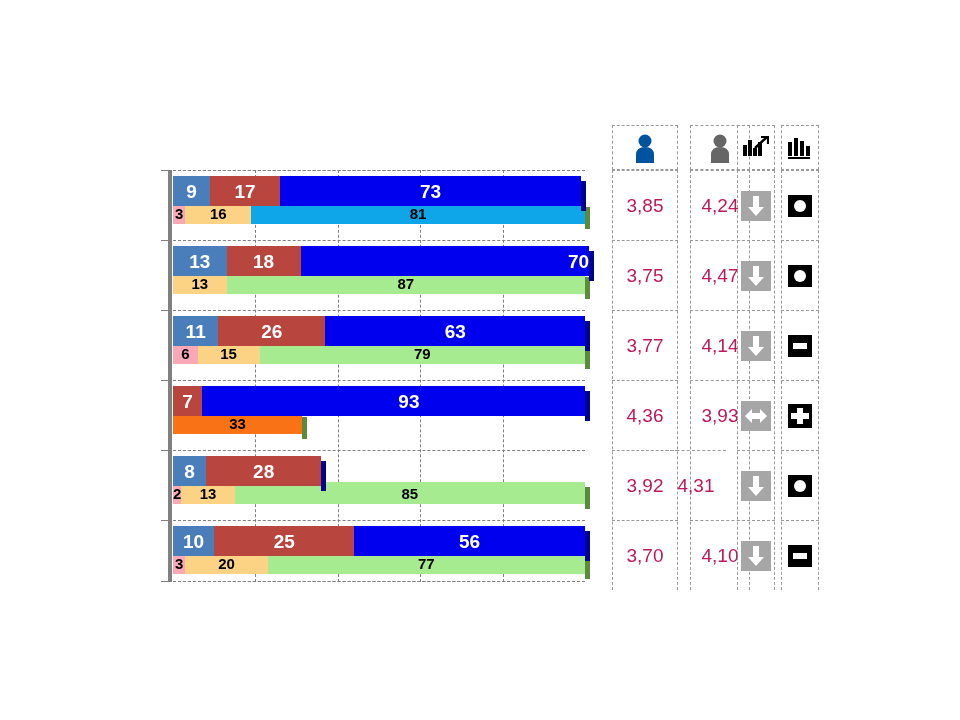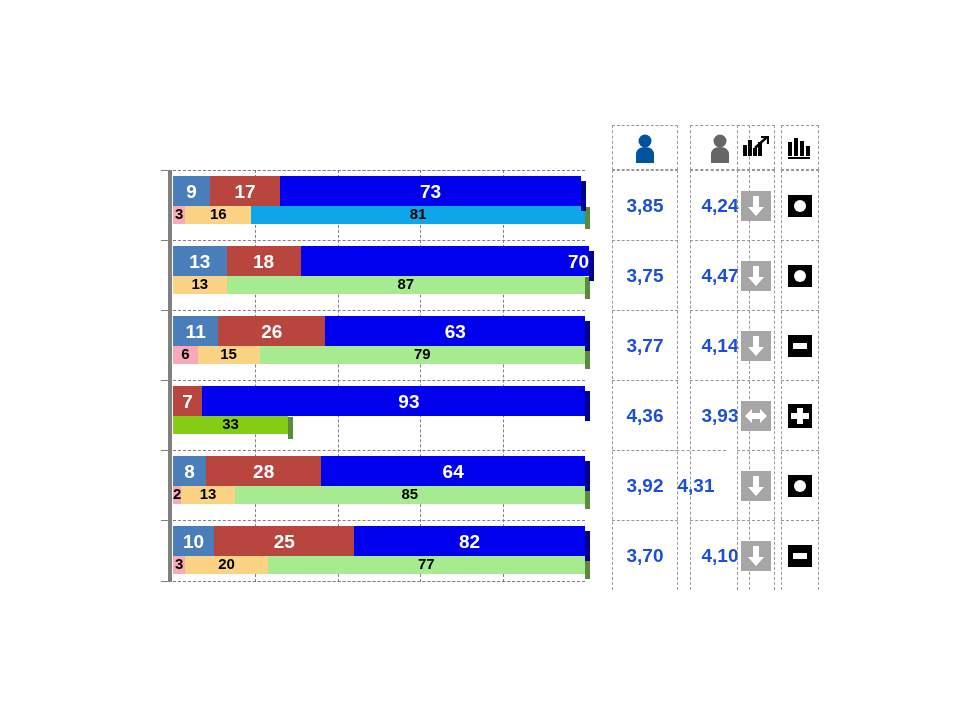--- a/index.html
+++ b/index.html
@@ -30,21 +30,21 @@
   .bar.lower .seg span{font-size:15px;color:#000000;}
   .shadow-u{position:absolute;right:-5px;top:5px;width:5px;height:30px;background:#00008f;}
   .shadow-l{position:absolute;right:-5px;top:5px;width:5px;height:22px;background:#5b8a3c;}
 
   
   .col{position:absolute;box-sizing:border-box;}
   .colhead{position:absolute;box-sizing:border-box;display:flex;
            align-items:center;justify-content:center;}
   .cell{position:absolute;box-sizing:border-box;display:flex;
         align-items:center;justify-content:center;
-        font-size:19px;color:#1d4ed8;font-weight:bold;}
+        font-size:19px;color:#be185d;}
 
   .kpi-box{width:30px;height:30px;display:flex;align-items:center;justify-content:center;}
 </style>
 </head>
 <body>
 
 <div id="root">
 
   <div class="chart-panel">
     <div class="axis-line"></div>
@@ -143,21 +143,21 @@
               <span>26</span>
             </div>
             <div class="seg" style="width: 259.56px; background: rgb(0, 0, 238);">
               <span>63</span>
             </div>
             <div class="shadow-u"></div>
           </div>
         </div>
         <div class="group" style="top: 216px;">
           <div class="bar lower">
-            <div class="seg" style="width: 115px; background: #84cc16;">
+            <div class="seg" style="width: 129px; background: #f97316;">
               <span>33</span>
             </div>
             <div class="shadow-l"></div>
           </div>
           <div class="bar upper">
             <div class="seg" style="width: 28.84px; background: rgb(184, 69, 62);">
               <span>7</span>
             </div>
             <div class="seg" style="width: 383.16px; background: rgb(0, 0, 238); padding-left: 31px;">
               <span>93</span>
@@ -178,23 +178,20 @@
             </div>
             <div class="shadow-l"></div>
           </div>
           <div class="bar upper">
             <div class="seg" style="width: 32.96px; background: rgb(74, 126, 187);">
               <span>8</span>
             </div>
             <div class="seg" style="width: 115.36px; background: rgb(184, 69, 62);">
               <span>28</span>
             </div>
-            <div class="seg" style="width: 263.68px; background: rgb(0, 0, 238);">
-              <span>64</span>
-            </div>
             <div class="shadow-u"></div>
           </div>
         </div>
         <div class="group" style="top: 356px;">
           <div class="bar lower">
             <div class="seg" style="width: 12.36px; background: rgb(249, 168, 184);">
               <span>3</span>
             </div>
             <div class="seg" style="width: 82.4px; background: rgb(252, 210, 132);">
               <span>20</span>
@@ -205,21 +202,21 @@
             <div class="shadow-l"></div>
           </div>
           <div class="bar upper">
             <div class="seg" style="width: 41.2px; background: rgb(74, 126, 187);">
               <span>10</span>
             </div>
             <div class="seg" style="width: 140.08px; background: rgb(184, 69, 62);">
               <span>25</span>
             </div>
             <div class="seg" style="width: 230.72px; background: rgb(0, 0, 238);">
-              <span>82</span>
+              <span>56</span>
             </div>
             <div class="shadow-u"></div>
           </div>
         </div>
       </div>
   </div>
 
   <div id="right-cols">
       <div class="colhead" style="left: 612px; top: 125px; width: 66px; height: 45px; border: 1px dashed rgb(153, 153, 153);">
         <svg width="22" height="30" viewBox="0 0 22 30">

